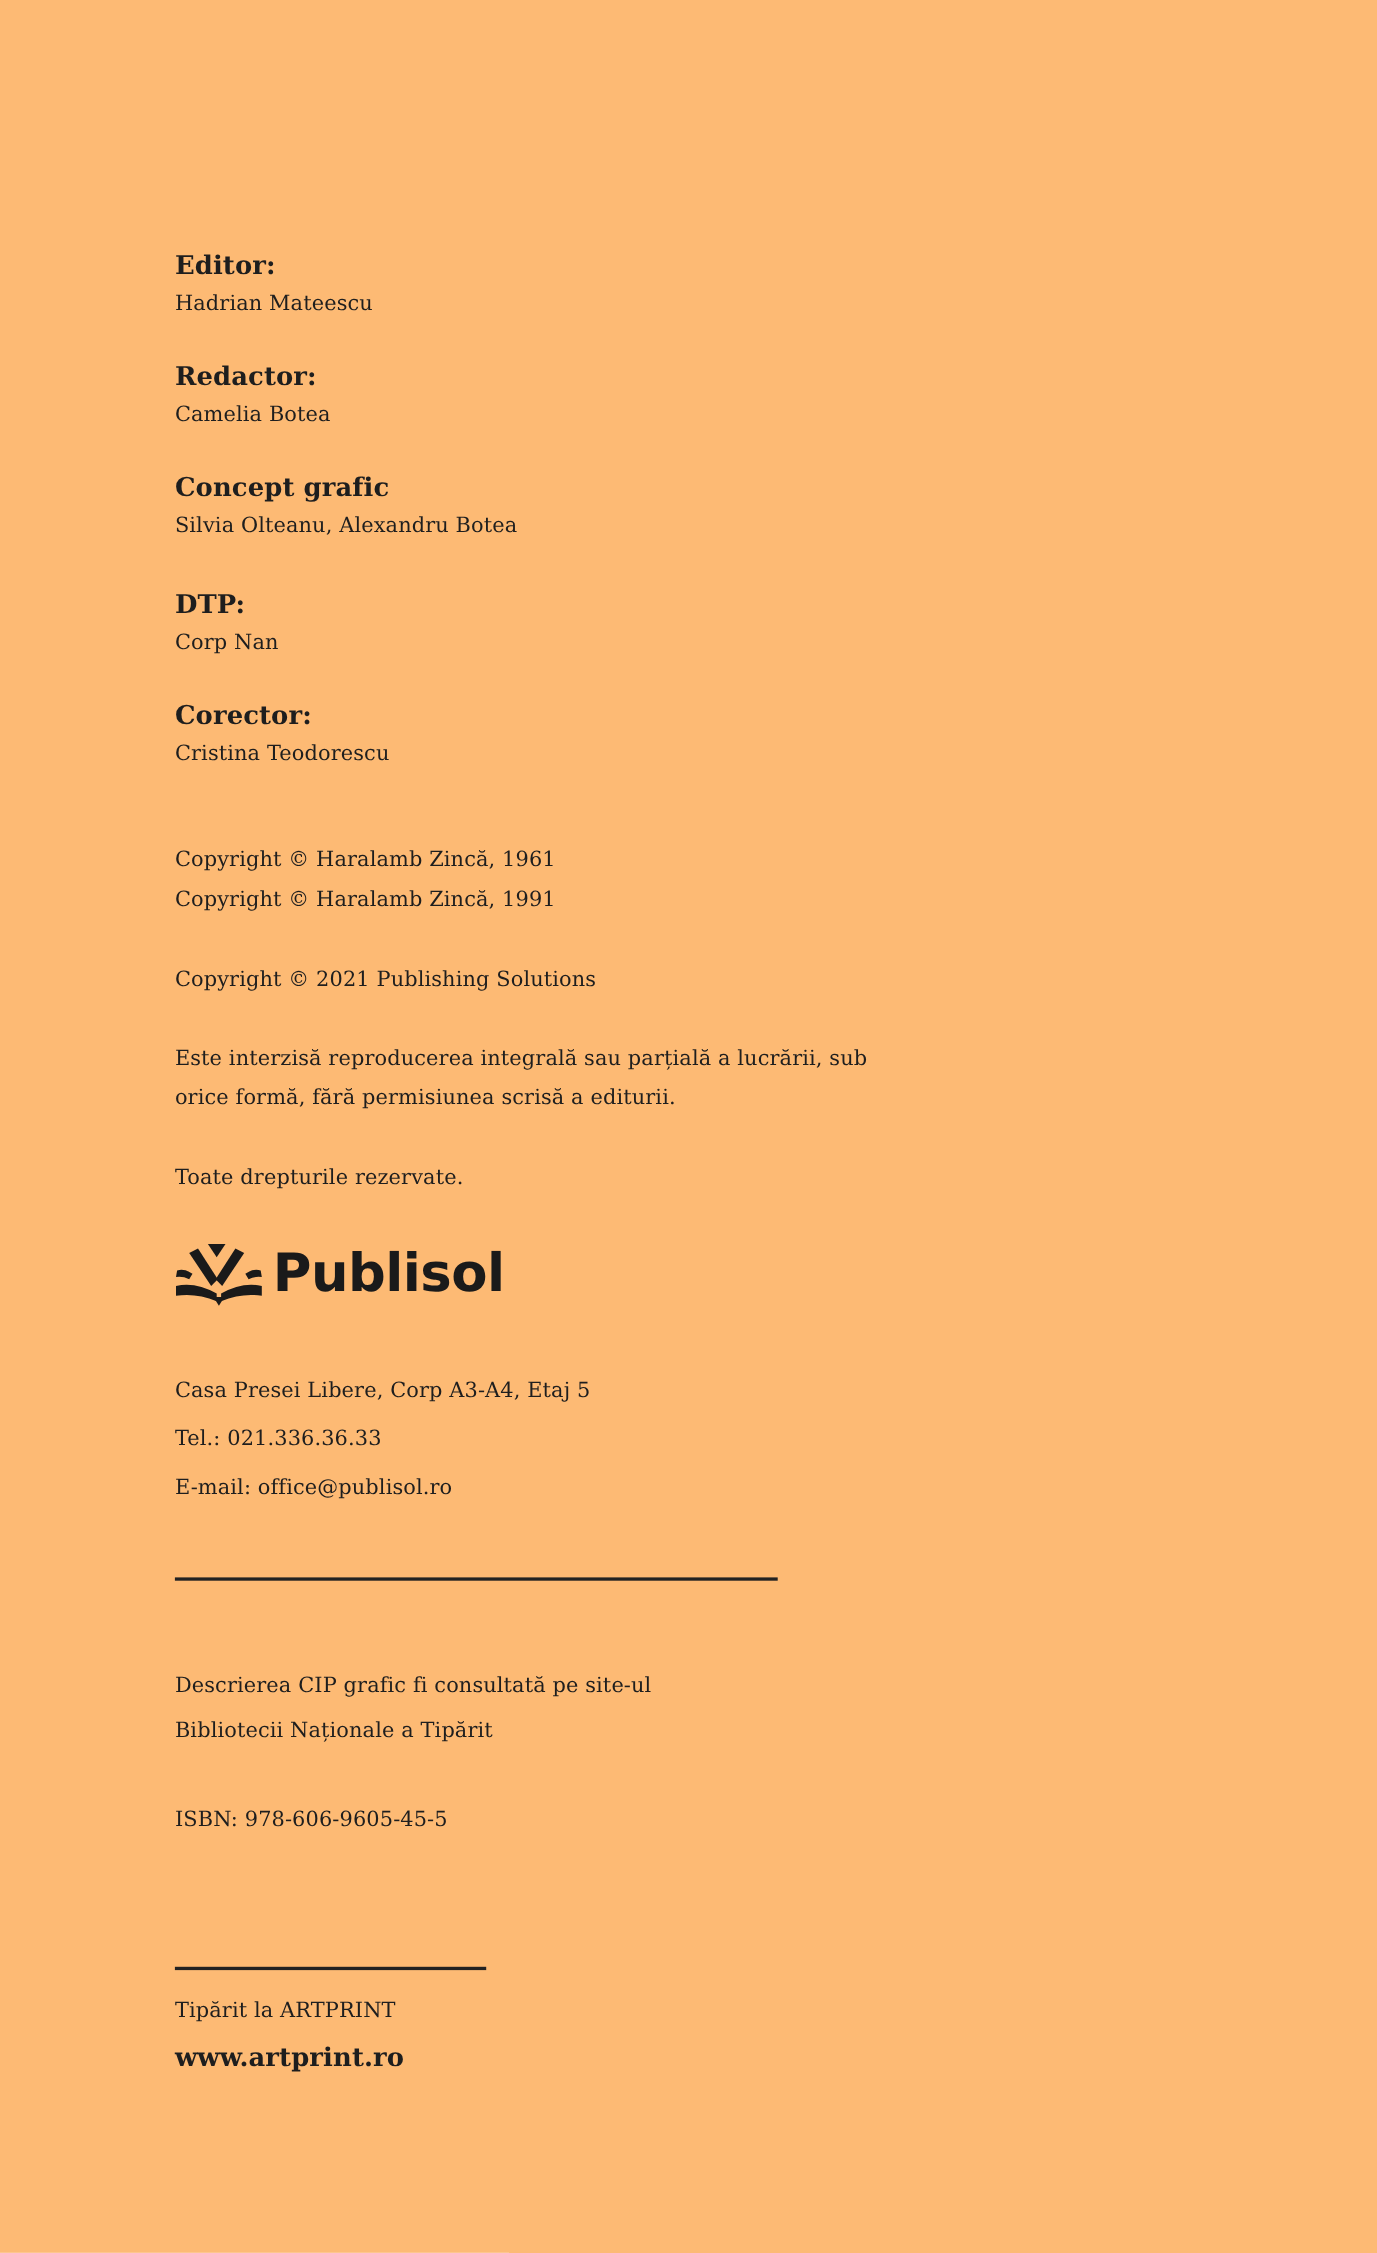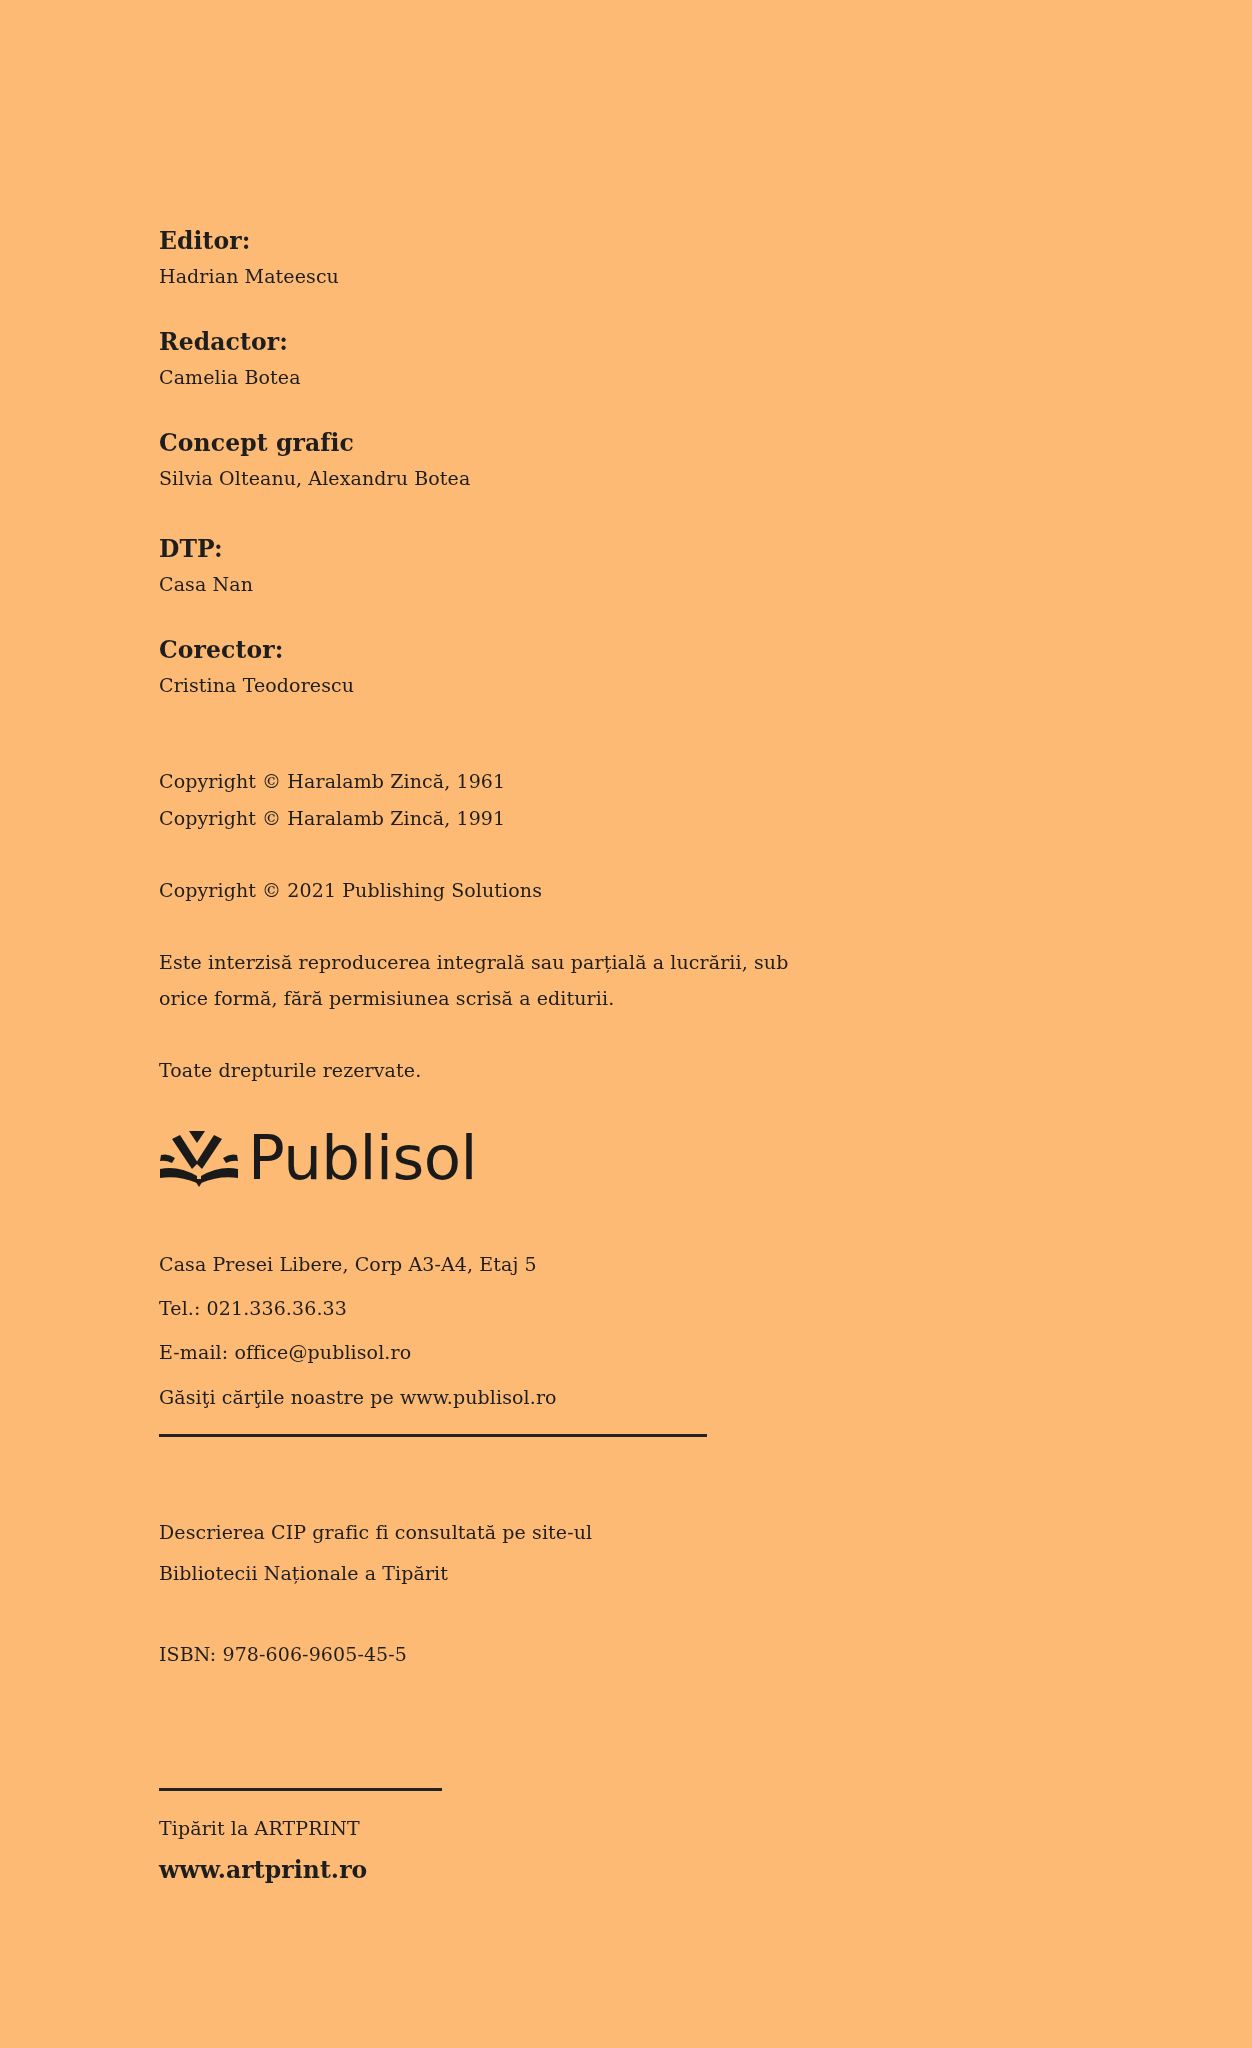--- a/index.html
+++ b/index.html
@@ -48,22 +48,22 @@
     align-items: center;
   }
   .logo-icon {
     width: 82px;
     height: 62px;
     display: block;
   }
   .logo-word {
     margin-left: 8px;
     font-family: "DejaVu Sans", "Liberation Sans", sans-serif;
-    font-weight: normal;
-    font-size: 61px;
+    font-weight: bold;
+    font-size: 48px;
     letter-spacing: -0.5px;
     color: #1a1a1a;
     line-height: 60px;
     position: relative;
     top: -2px;
   }
 </style>
 </head>
 <body>
 
@@ -72,21 +72,21 @@
   <div class="line bold" style="top:226px">Editor:</div>
   <div class="line" style="top:261px">Hadrian Mateescu</div>
 
   <div class="line bold" style="top:327px">Redactor:</div>
   <div class="line" style="top:362px">Camelia Botea</div>
 
   <div class="line bold" style="top:428px">Concept grafic</div>
   <div class="line" style="top:463px">Silvia Olteanu, Alexandru Botea</div>
 
   <div class="line bold" style="top:534px">DTP:</div>
-  <div class="line" style="top:569px">Casa Nan</div>
+  <div class="line" style="top:569px">Corp Nan</div>
 
   <div class="line bold" style="top:635px">Corector:</div>
   <div class="line" style="top:670px">Cristina Teodorescu</div>
 
   <div class="line" style="top:766px">Copyright © Haralamb Zincă, 1961</div>
   <div class="line" style="top:803px">Copyright © Haralamb Zincă, 1991</div>
   <div class="line" style="top:875px">Copyright © 2021 Publishing Solutions</div>
 
   <div class="line" style="top:947px">Este interzisă reproducerea integrală sau parțială a lucrării, sub</div>
   <div class="line" style="top:983px">orice formă, fără permisiunea scrisă a editurii.</div>
@@ -106,21 +106,20 @@
       <path d="M2 40 Q20 36 39 47 L39 54 Q20 46 2 49 Z" fill="#1a1a1a"></path>
       <path d="M80 40 Q62 36 43 47 L43 54 Q62 46 80 49 Z" fill="#1a1a1a"></path>
       <path d="M36 50 L46 50 L41 58 Z" fill="#1a1a1a"></path>
     </svg>
     <span class="logo-word">Publisol</span>
   </div>
 
   <div class="line" style="top:1249px">Casa Presei Libere, Corp A3-A4, Etaj 5</div>
   <div class="line" style="top:1293px">Tel.: 021.336.36.33</div>
   <div class="line" style="top:1337px">E-mail: office@publisol.ro</div>
-  <div class="line" style="top:1382px">Găsiţi cărţile noastre pe www.publisol.ro</div>
 
   <div class="rule" style="top:1434px; width:548px;"></div>
 
   <div class="line" style="top:1517px">Descrierea CIP grafic fi consultată pe site-ul</div>
   <div class="line" style="top:1558px">Bibliotecii Naționale a Tipărit</div>
   <div class="line" style="top:1639px">ISBN: 978-606-9605-45-5</div>
 
   <div class="rule" style="top:1788px; width:283px;"></div>
 
   <div class="line" style="top:1813px">Tipărit la ARTPRINT</div>

